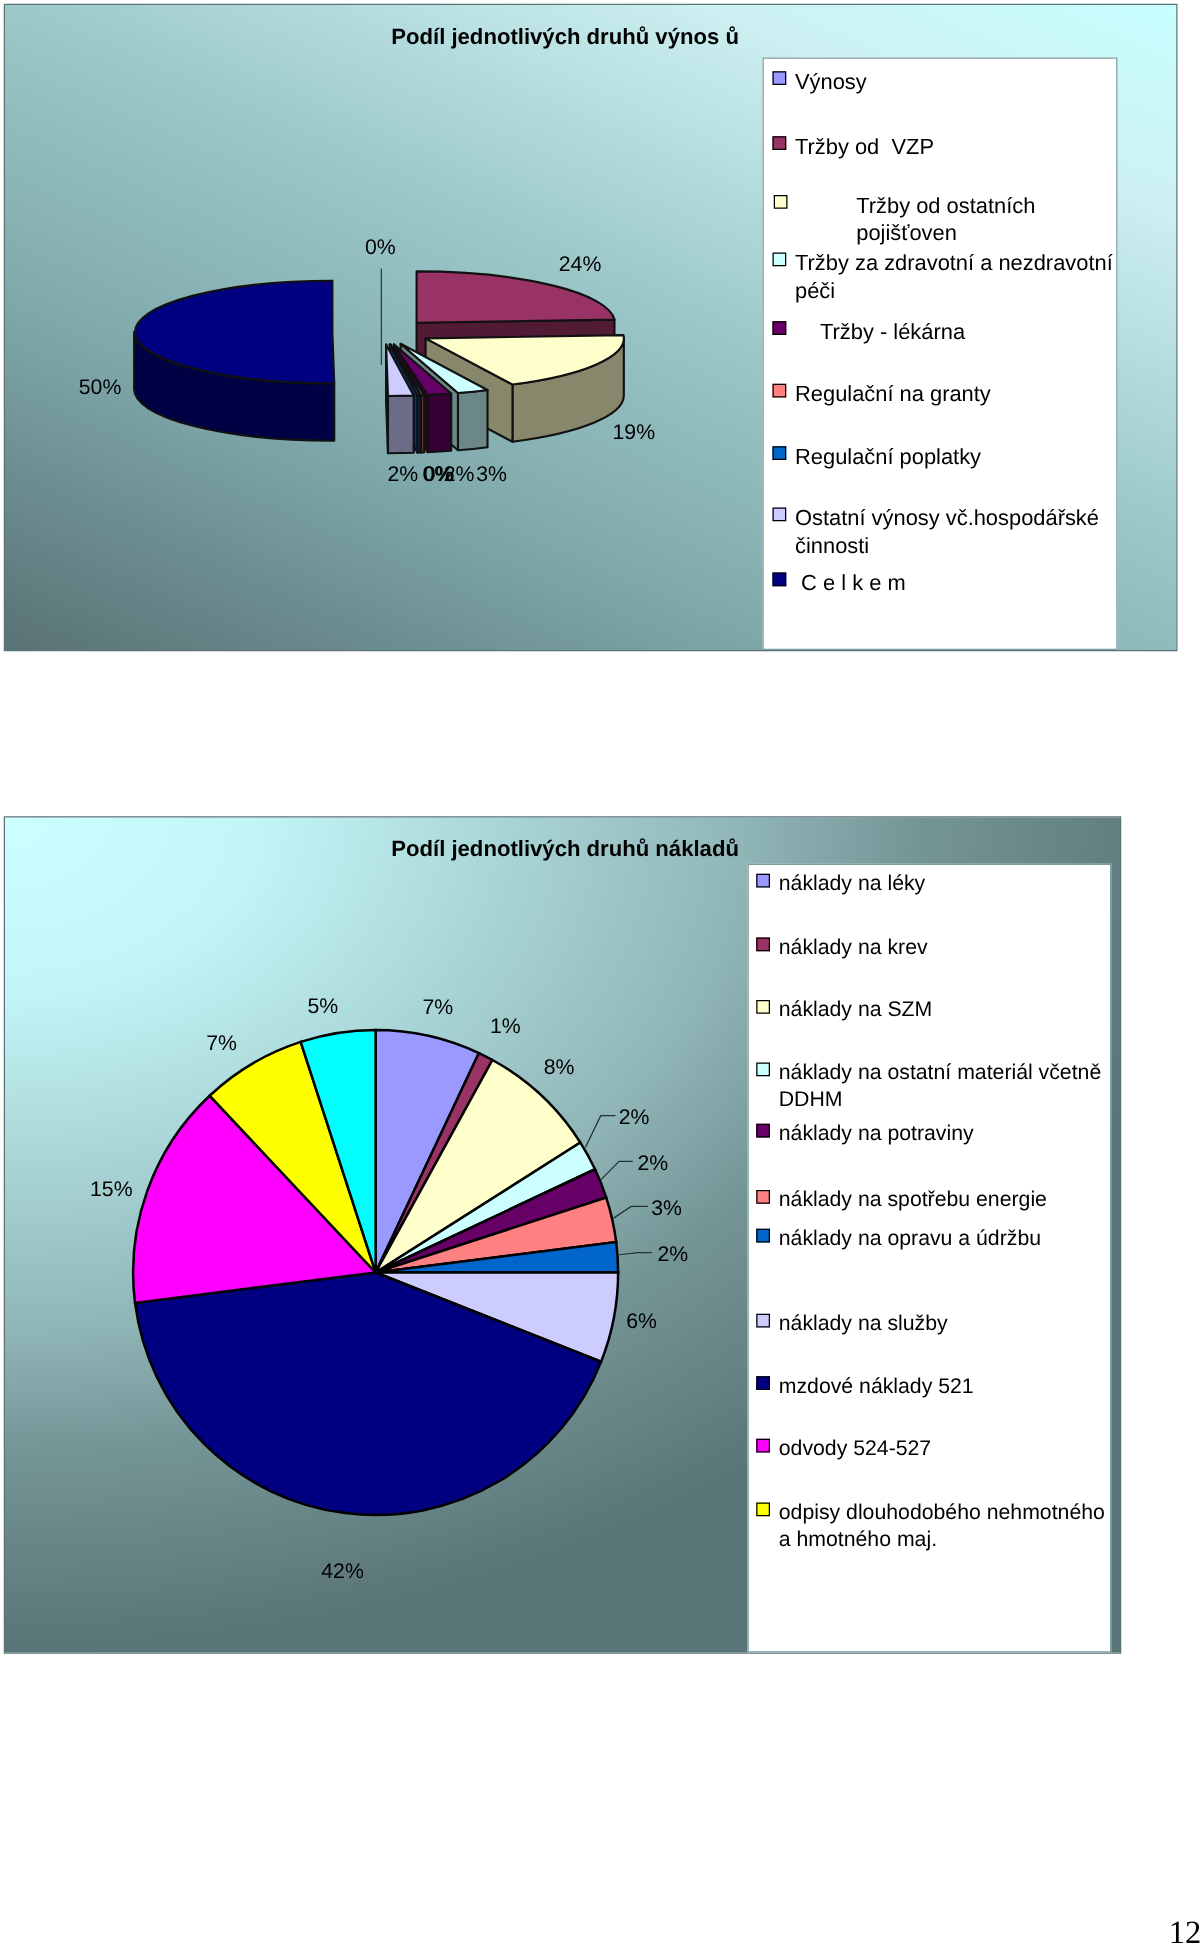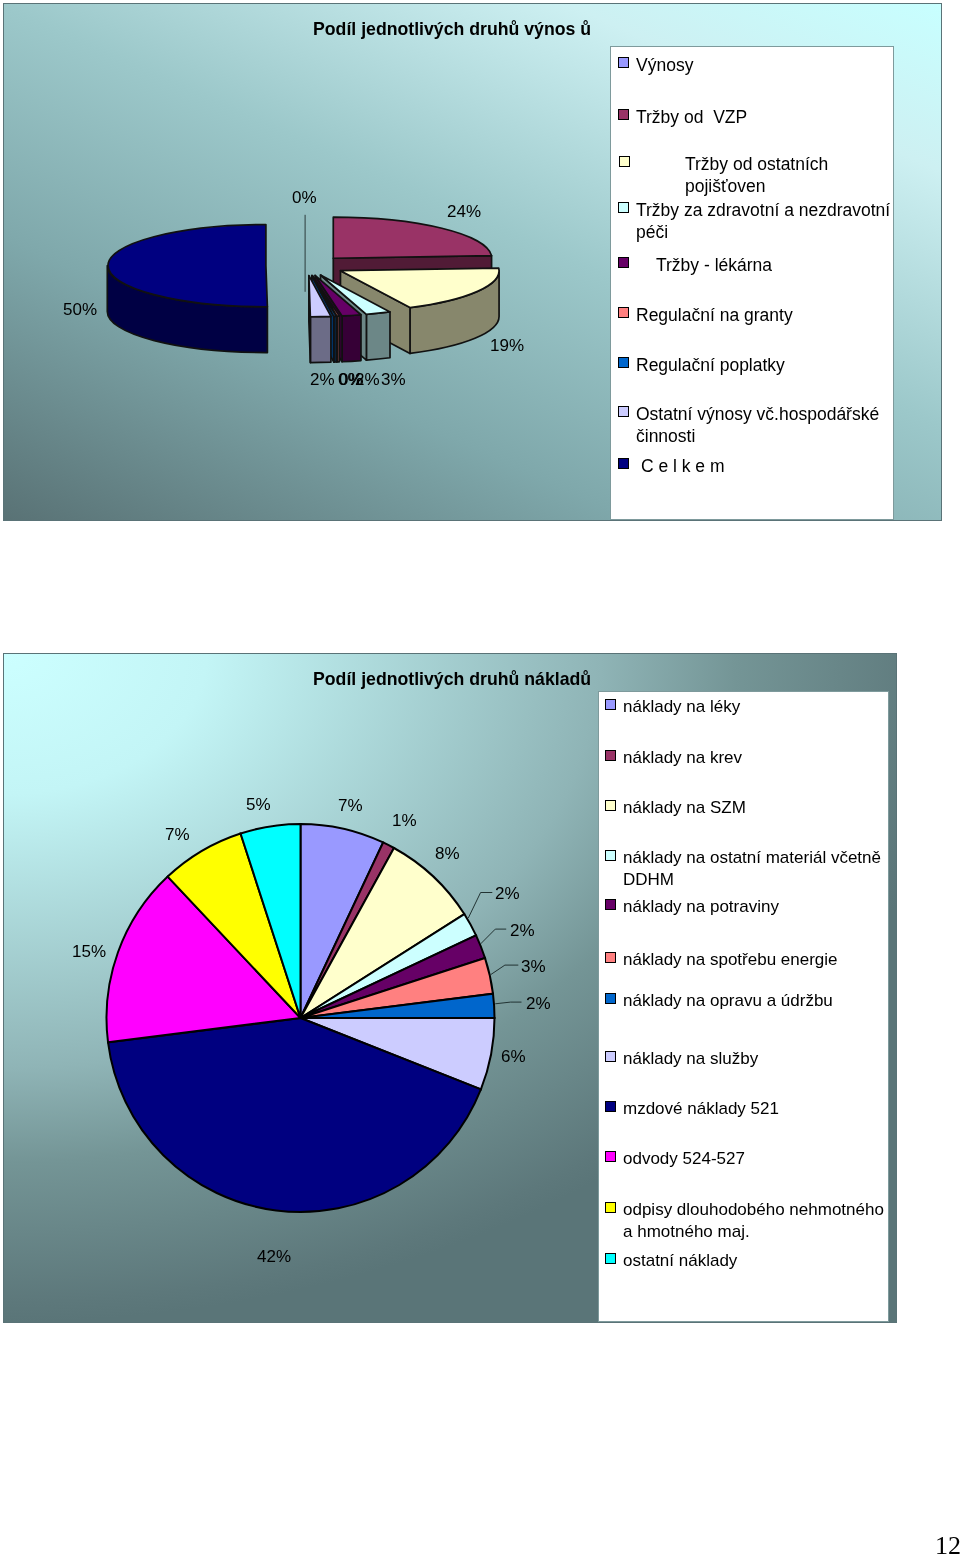--- a/index.html
+++ b/index.html
@@ -135,44 +135,40 @@
         <span class="lgtext">náklady na ostatní materiál včetně DDHM</span>
       </div>
       <div class="lgitem" style="left: 6px; top: 204px; width: 292px;">
         <span class="sw" style="background: rgb(102, 0, 102);"></span>
         <span class="lgtext">náklady na potraviny</span>
       </div>
       <div class="lgitem" style="left: 6px; top: 257px; width: 292px;">
         <span class="sw" style="background: rgb(255, 128, 128);"></span>
         <span class="lgtext">náklady na spotřebu energie</span>
       </div>
-      <div class="lgitem" style="left: 6px; top: 298px; width: 292px;">
+      <div class="lgitem" style="left: 6px; top: 288px; width: 292px;">
         <span class="sw" style="background: rgb(0, 102, 204);"></span>
         <span class="lgtext">náklady na opravu a údržbu</span>
       </div>
       <div class="lgitem" style="left: 6px; top: 356px; width: 292px;">
         <span class="sw" style="background: rgb(204, 204, 255);"></span>
         <span class="lgtext">náklady na služby</span>
       </div>
       <div class="lgitem" style="left: 6px; top: 406px; width: 292px;">
         <span class="sw" style="background: rgb(0, 0, 128);"></span>
         <span class="lgtext">mzdové náklady 521</span>
       </div>
       <div class="lgitem" style="left: 6px; top: 456px; width: 292px;">
         <span class="sw" style="background: rgb(255, 0, 255);"></span>
         <span class="lgtext">odvody 524-527</span>
       </div>
       <div class="lgitem" style="left: 6px; top: 507px; width: 292px;">
         <span class="sw" style="background: rgb(255, 255, 0);"></span>
         <span class="lgtext">odpisy dlouhodobého nehmotného a hmotného maj.</span>
       </div>
-      <div class="lgitem" style="left: 6px; top: 558px; width: 292px;">
-        <span class="sw" style="background: rgb(0, 255, 255);"></span>
-        <span class="lgtext">ostatní náklady</span>
-      </div>
     </div>
 <div class="pct" style="left: 334px; top: 143px;">7%</div>
     <div class="pct" style="left: 388px; top: 158px;">1%</div>
     <div class="pct" style="left: 431px; top: 191px;">8%</div>
     <div class="pct" style="left: 491px; top: 231px;">2%</div>
     <div class="pct" style="left: 506px; top: 268px;">2%</div>
     <div class="pct" style="left: 517px; top: 304px;">3%</div>
     <div class="pct" style="left: 522px; top: 341px;">2%</div>
     <div class="pct" style="left: 497px; top: 394px;">6%</div>
     <div class="pct" style="left: 253px; top: 594px;">42%</div>

